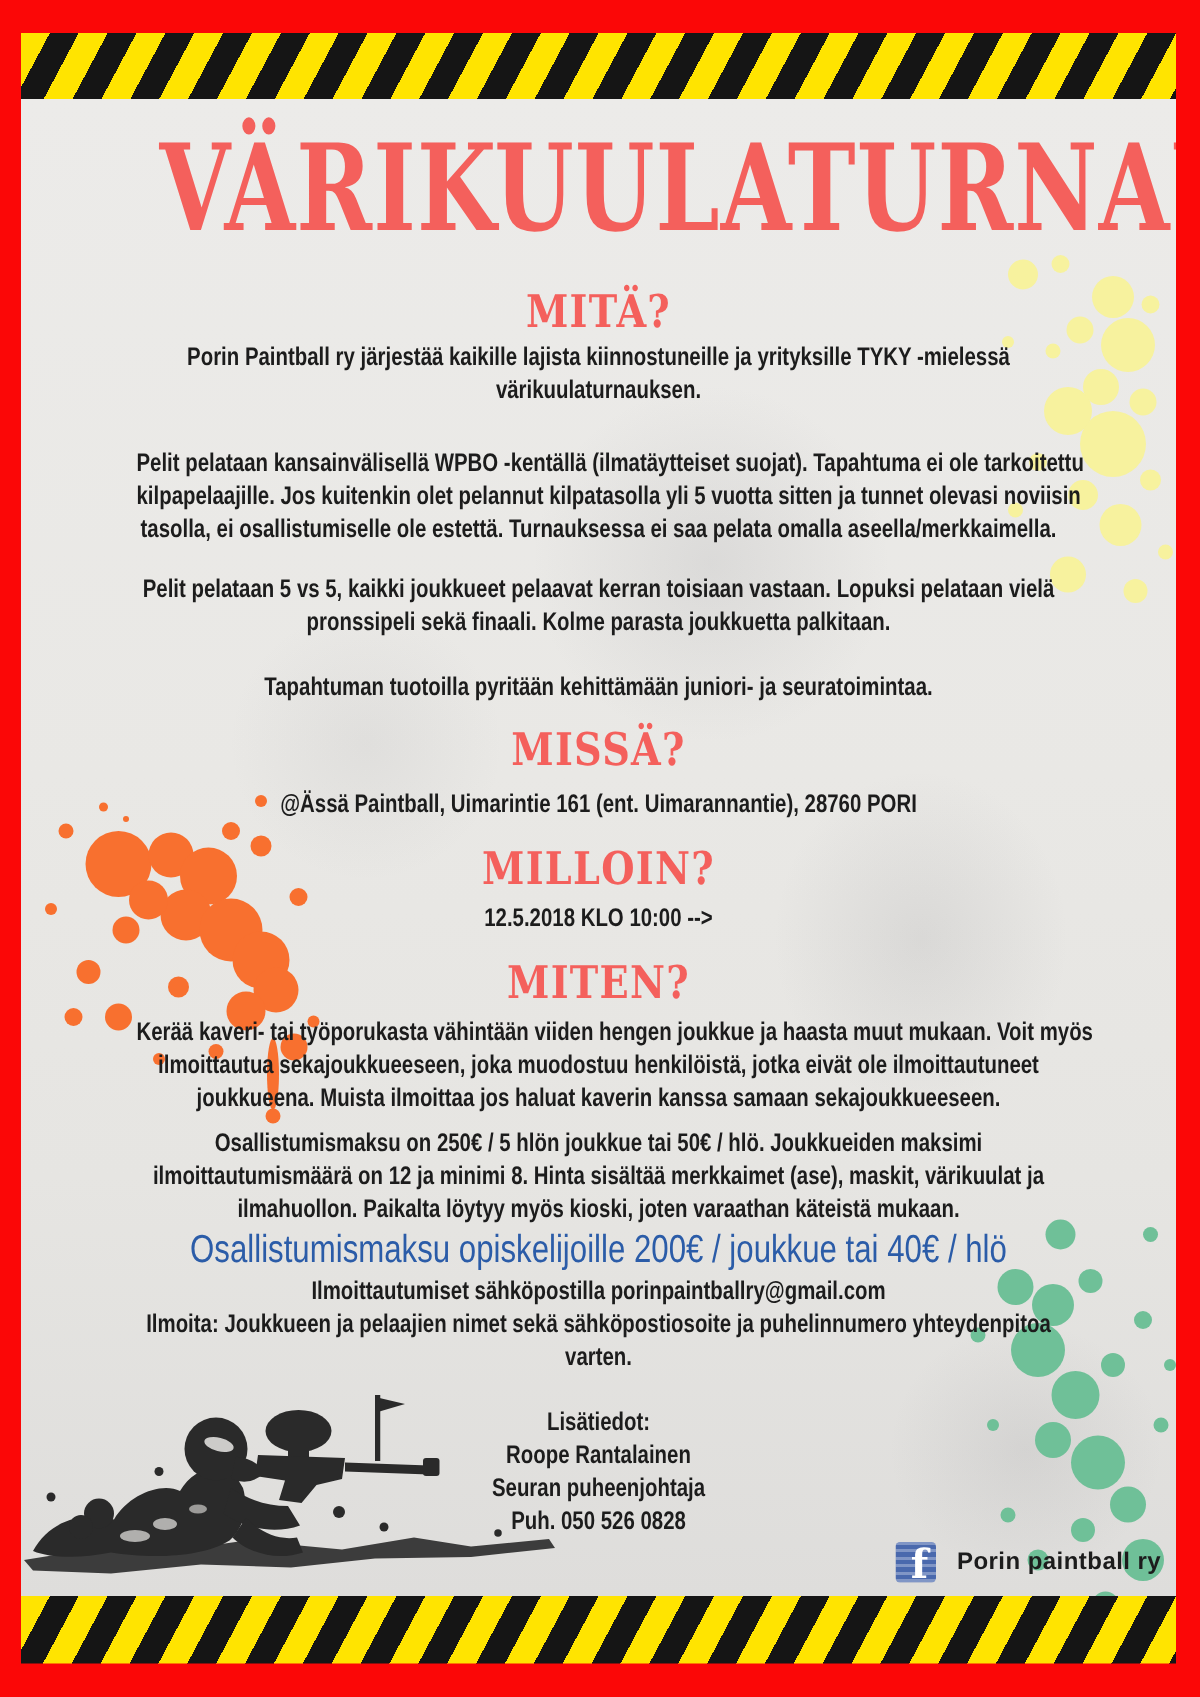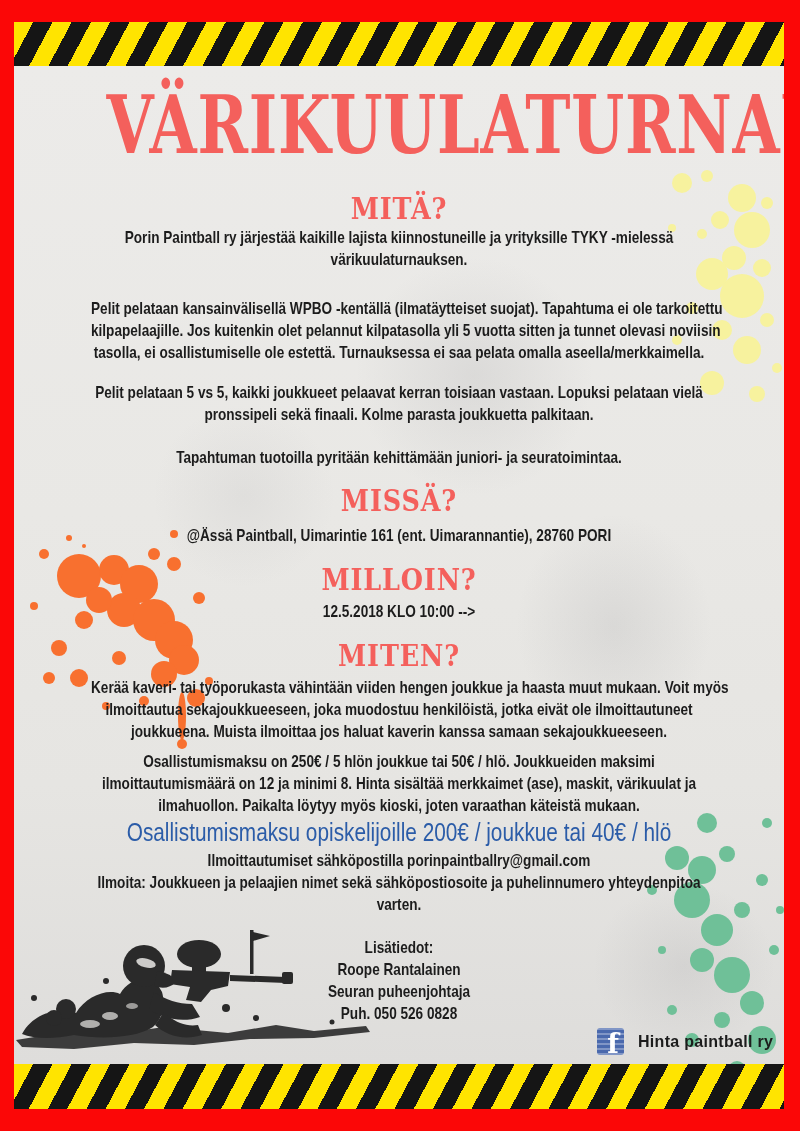--- a/index.html
+++ b/index.html
@@ -250,20 +250,20 @@
 
     <div class="blk body-txt cond" style="top:871px">
       <div class="ln">Lisätiedot:</div>
       <div class="ln">Roope Rantalainen</div>
       <div class="ln">Seuran puheenjohtaja</div>
       <div class="ln">Puh. 050 526 0828</div>
     </div>
 
     <div class="fb-row">
       <div class="fb-icon">f</div>
-      <div class="club">Hinta paintball ry</div>
+      <div class="club">Porin paintball ry</div>
     </div>
 
   </div>
 
   <div class="hazard hazard-bottom"></div>
 
 </div>
 
 </body></html>

